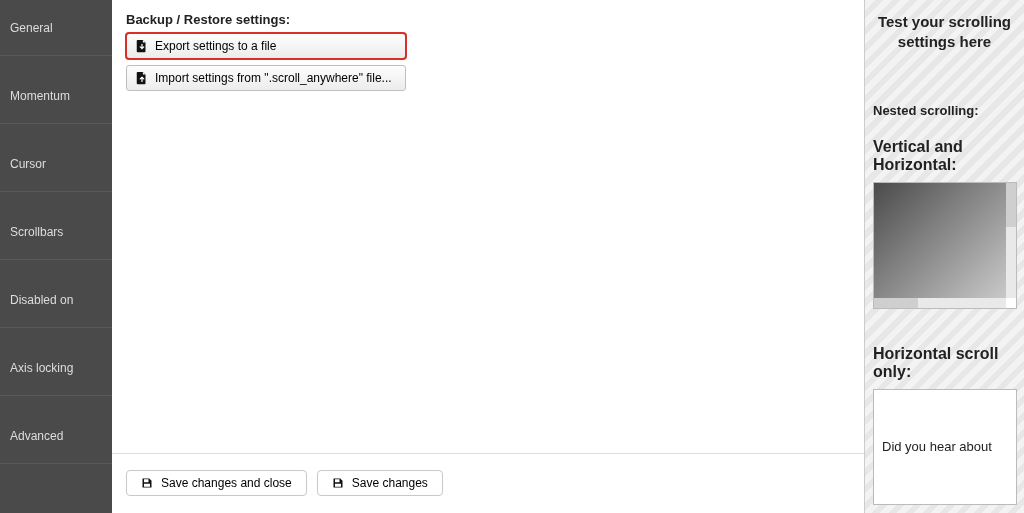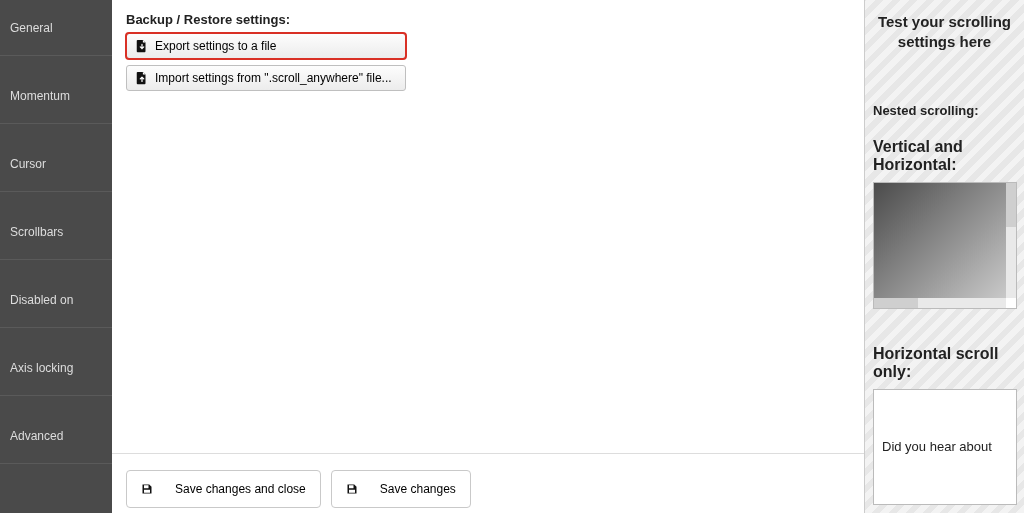--- a/index.html
+++ b/index.html
@@ -29,23 +29,23 @@
   }
   .action-btn.highlight { outline: 2px solid #d93025; outline-offset: -1px; }
   .action-btn .icon { width: 14px; height: 14px; display: inline-flex; }
 
   .footer {
     border-top: 1px solid #ddd;
     padding: 16px 14px 0 14px; height: 60px;
     display: flex; gap: 10px; align-items: flex-start;
   }
   .footer-btn {
-    display: inline-flex; align-items: center; gap: 22px;
+    display: inline-flex; align-items: center; gap: 8px;
     background: #fff; border: 1px solid #c9c9c9; border-radius: 4px;
-    padding: 2px 14px; font-size: 12px; cursor: pointer; height: 38px;
+    padding: 12px 14px; font-size: 12px; cursor: pointer; height: 16px;
   }
   .footer-btn .icon { width: 12px; height: 12px; display: inline-flex; }
 
   
   .testpanel {
     width: 160px; border-left: 1px solid #ccc; padding: 8px;
     background: repeating-linear-gradient(315deg,#f3f3f3 0px,#f3f3f3 6px,#e7e7e7 6px,#e7e7e7 12px);
     display: flex; flex-direction: column;
   }
   .test-title { font-size: 15px; font-weight: bold; text-align: center; margin: 4px 0 50px 0; line-height: 1.35; }

